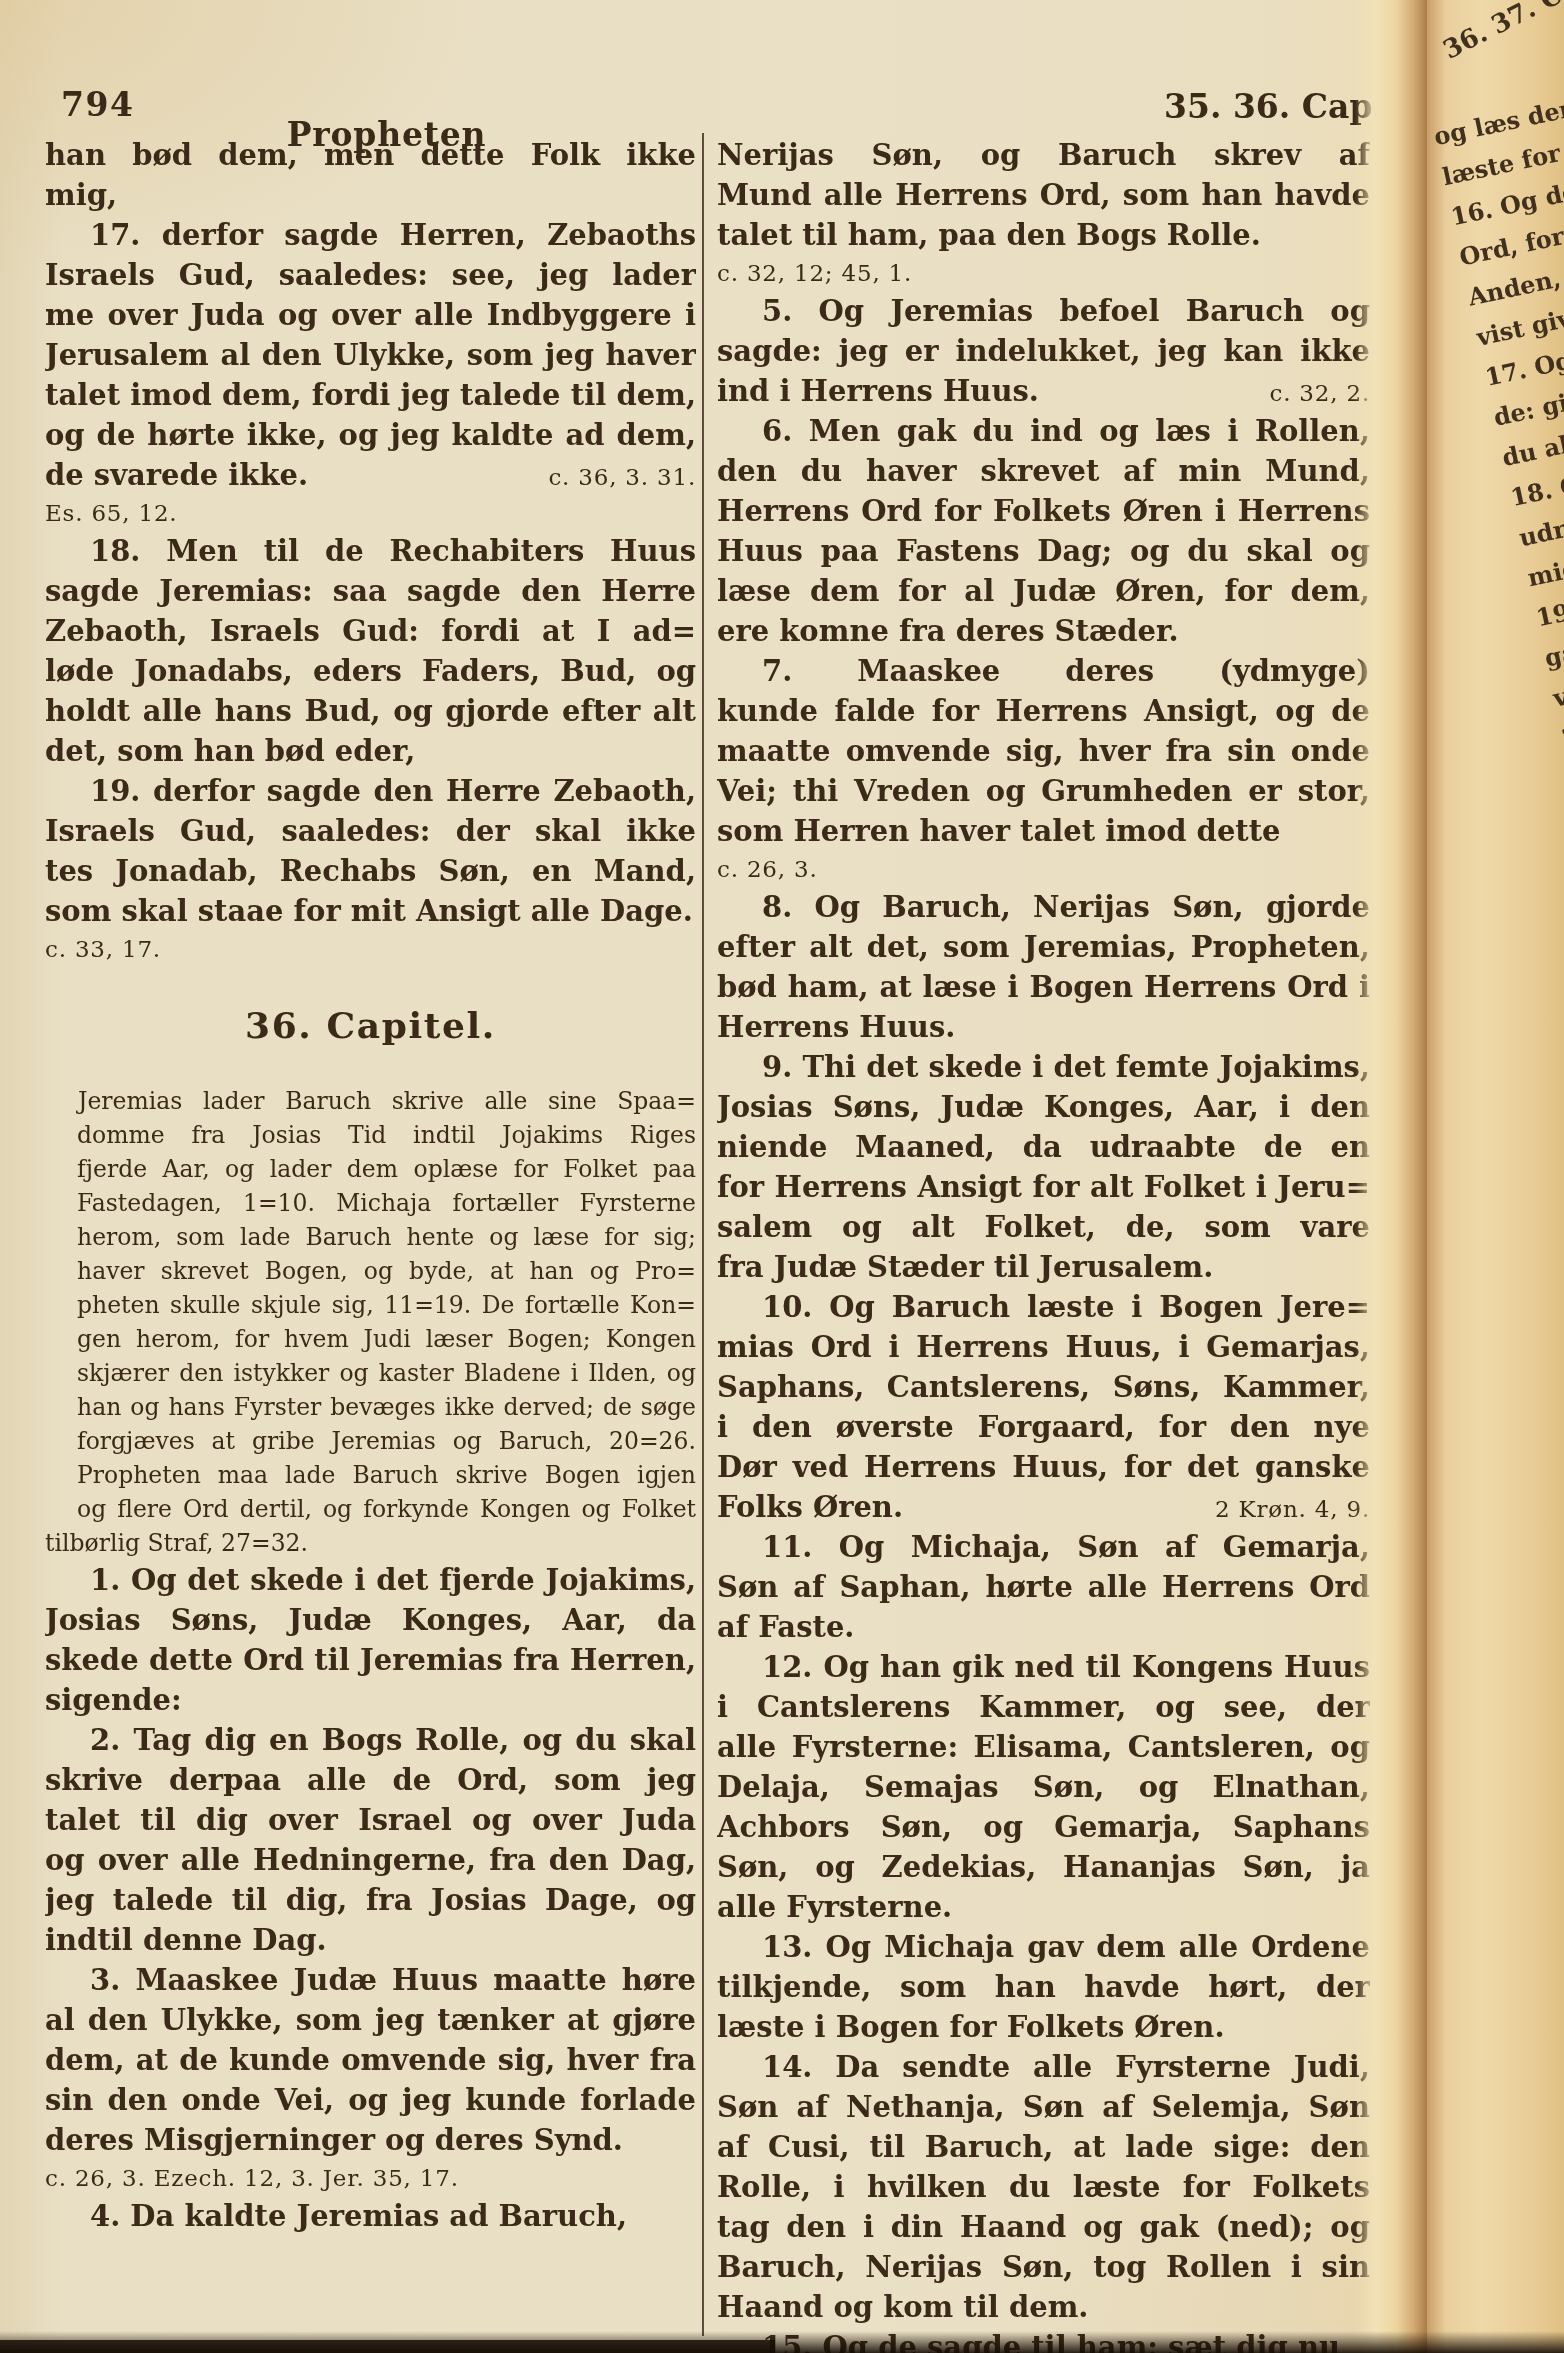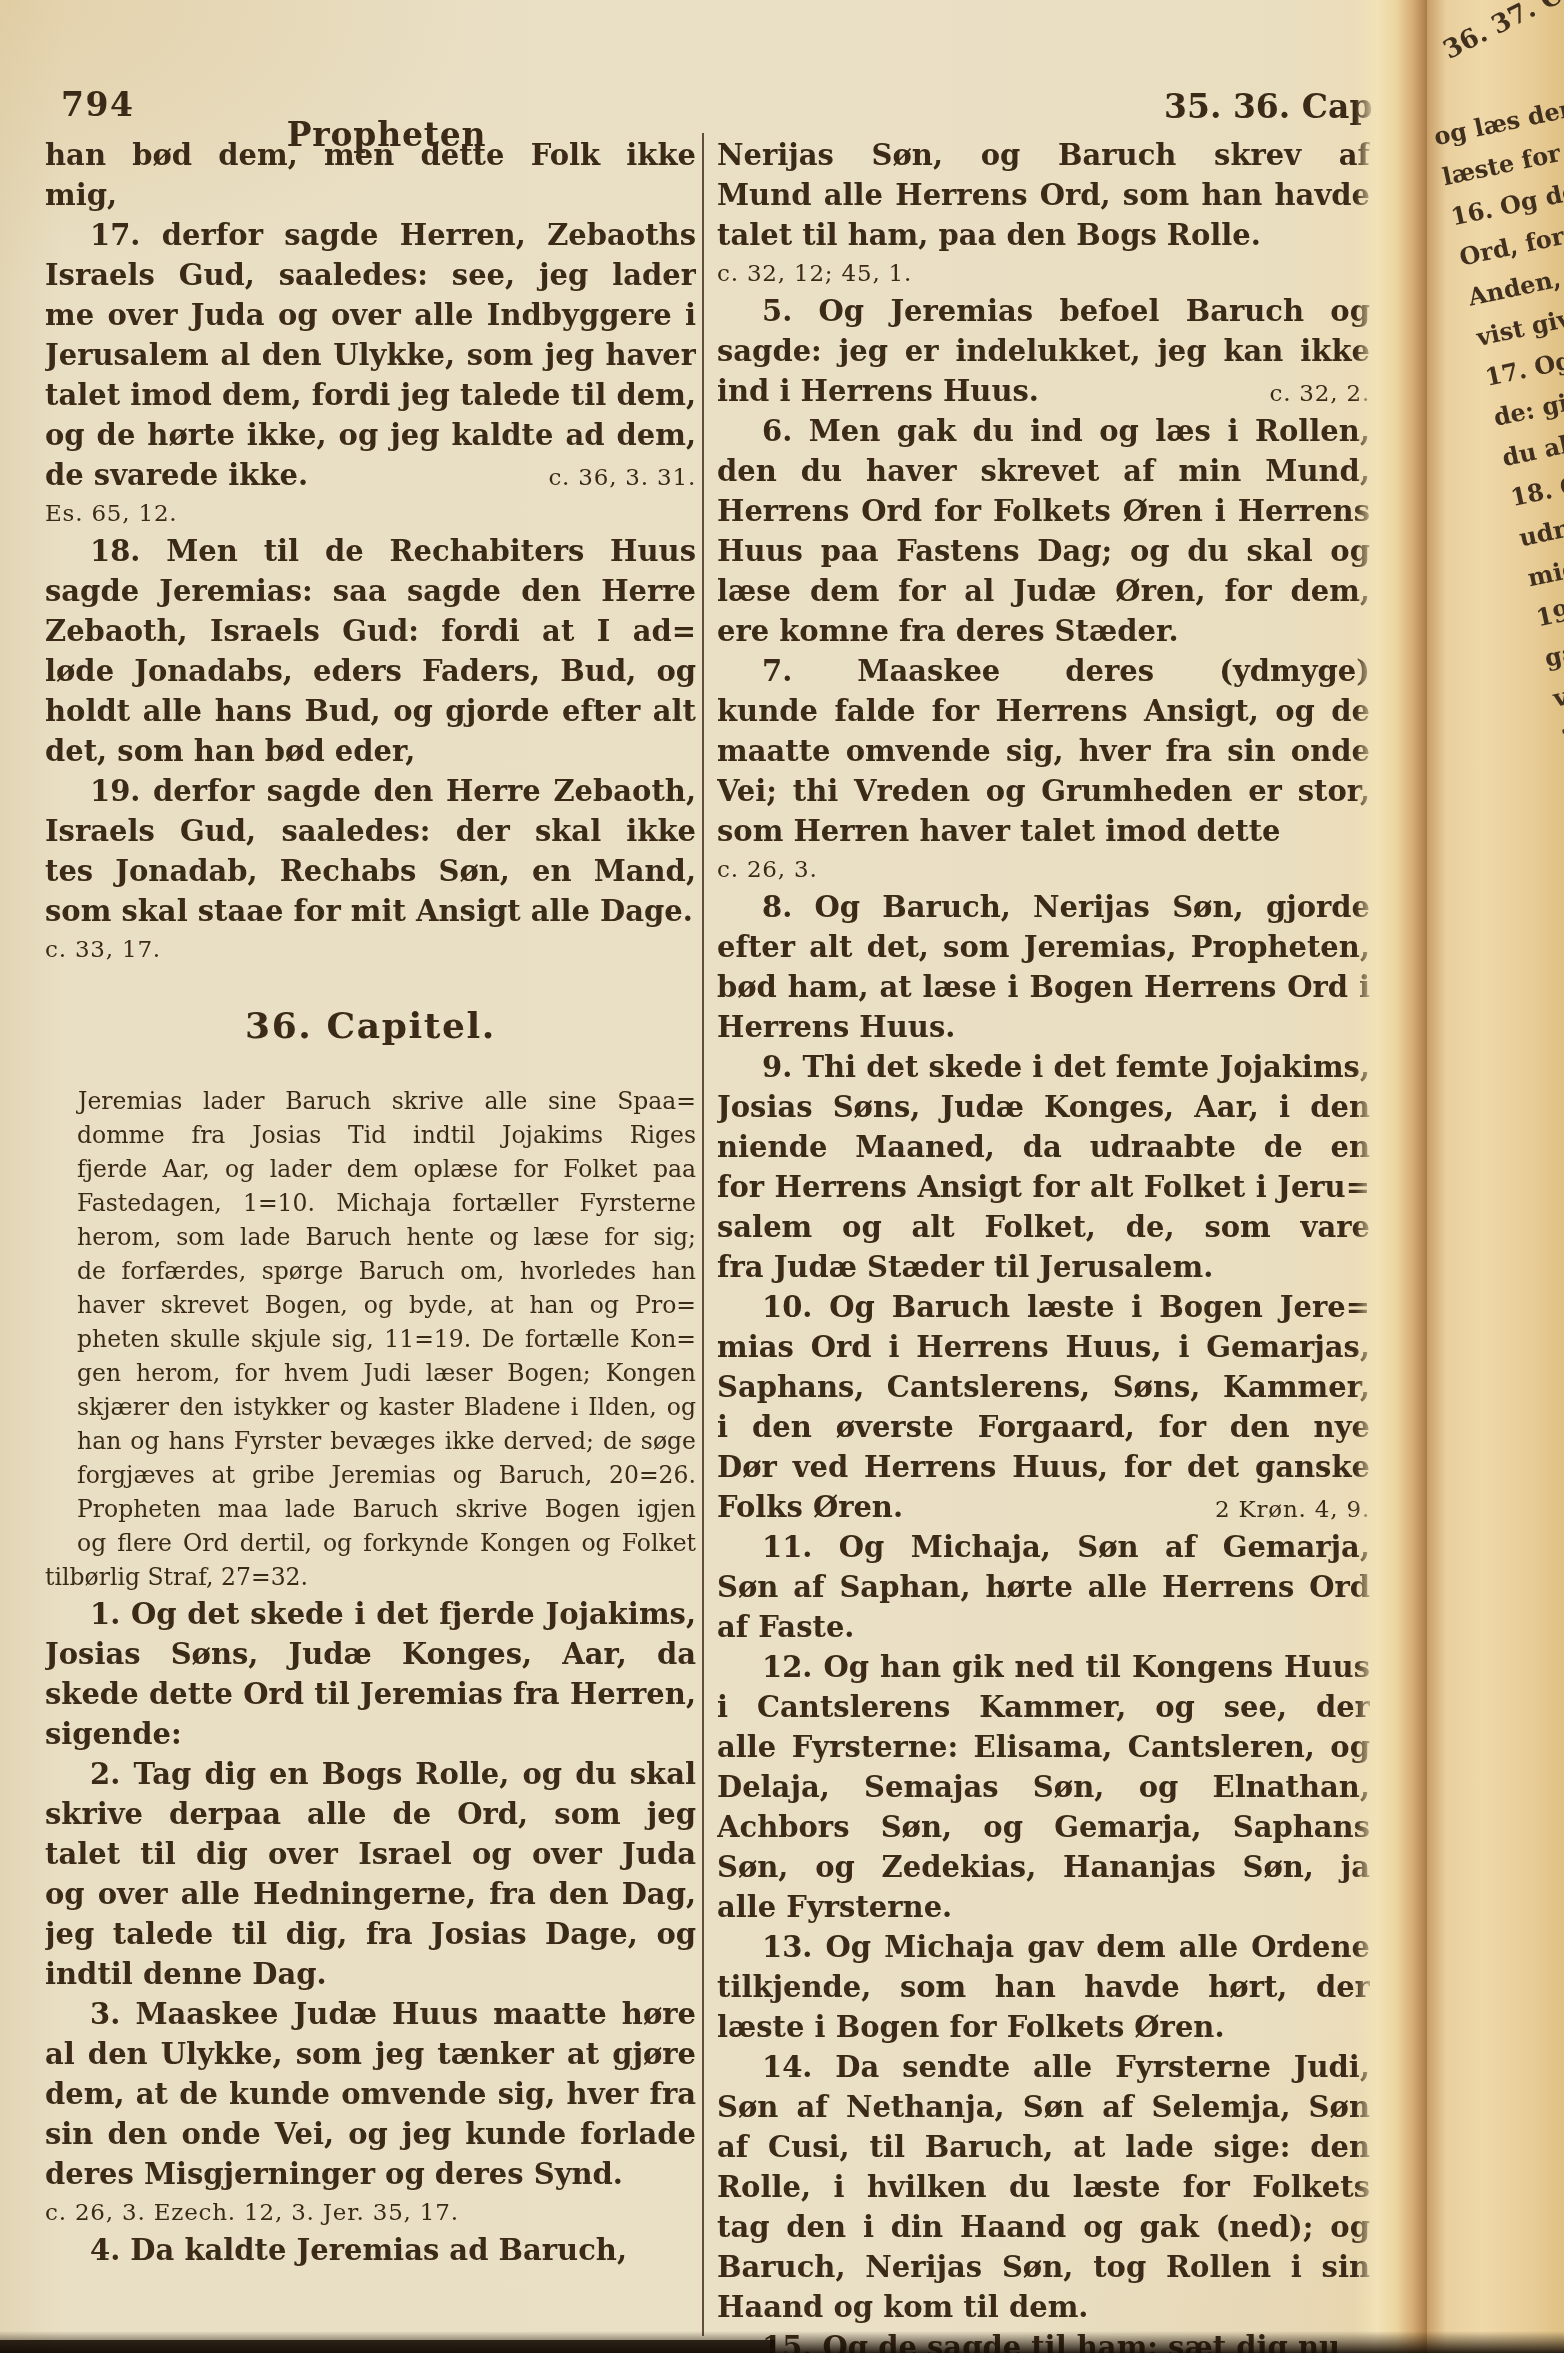--- a/index.html
+++ b/index.html
@@ -85,21 +85,20 @@
       <div class="ln m">Israels Gud, saaledes: der skal ikke fat=</div>
       <div class="ln m">tes Jonadab, Rechabs Søn, en Mand,</div>
       <div class="ln me">som skal staae for mit Ansigt alle Dage.</div>
       <div class="ln rc">c. 33, 17.</div>
       <div class="ln h">36. Capitel.</div>
       <div class="ln si">Jeremias lader Baruch skrive alle sine Spaa=</div>
       <div class="ln s">domme fra Josias Tid indtil Jojakims Riges</div>
       <div class="ln s">fjerde Aar, og lader dem oplæse for Folket paa</div>
       <div class="ln s">Fastedagen, 1=10. Michaja fortæller Fyrsterne</div>
       <div class="ln s">herom, som lade Baruch hente og læse for sig;</div>
-      <div class="ln s">de forfærdes, spørge Baruch om, hvorledes han</div>
       <div class="ln s">haver skrevet Bogen, og byde, at han og Pro=</div>
       <div class="ln s">pheten skulle skjule sig, 11=19. De fortælle Kon=</div>
       <div class="ln s">gen herom, for hvem Judi læser Bogen; Kongen</div>
       <div class="ln s">skjærer den istykker og kaster Bladene i Ilden, og</div>
       <div class="ln s">han og hans Fyrster bevæges ikke derved; de søge</div>
       <div class="ln s">forgjæves at gribe Jeremias og Baruch, 20=26.</div>
       <div class="ln s">Propheten maa lade Baruch skrive Bogen igjen</div>
       <div class="ln s">og flere Ord dertil, og forkynde Kongen og Folket</div>
       <div class="ln se">tilbørlig Straf, 27=32.</div>
       <div class="ln mi">1. Og det skede i det fjerde Jojakims,</div>

